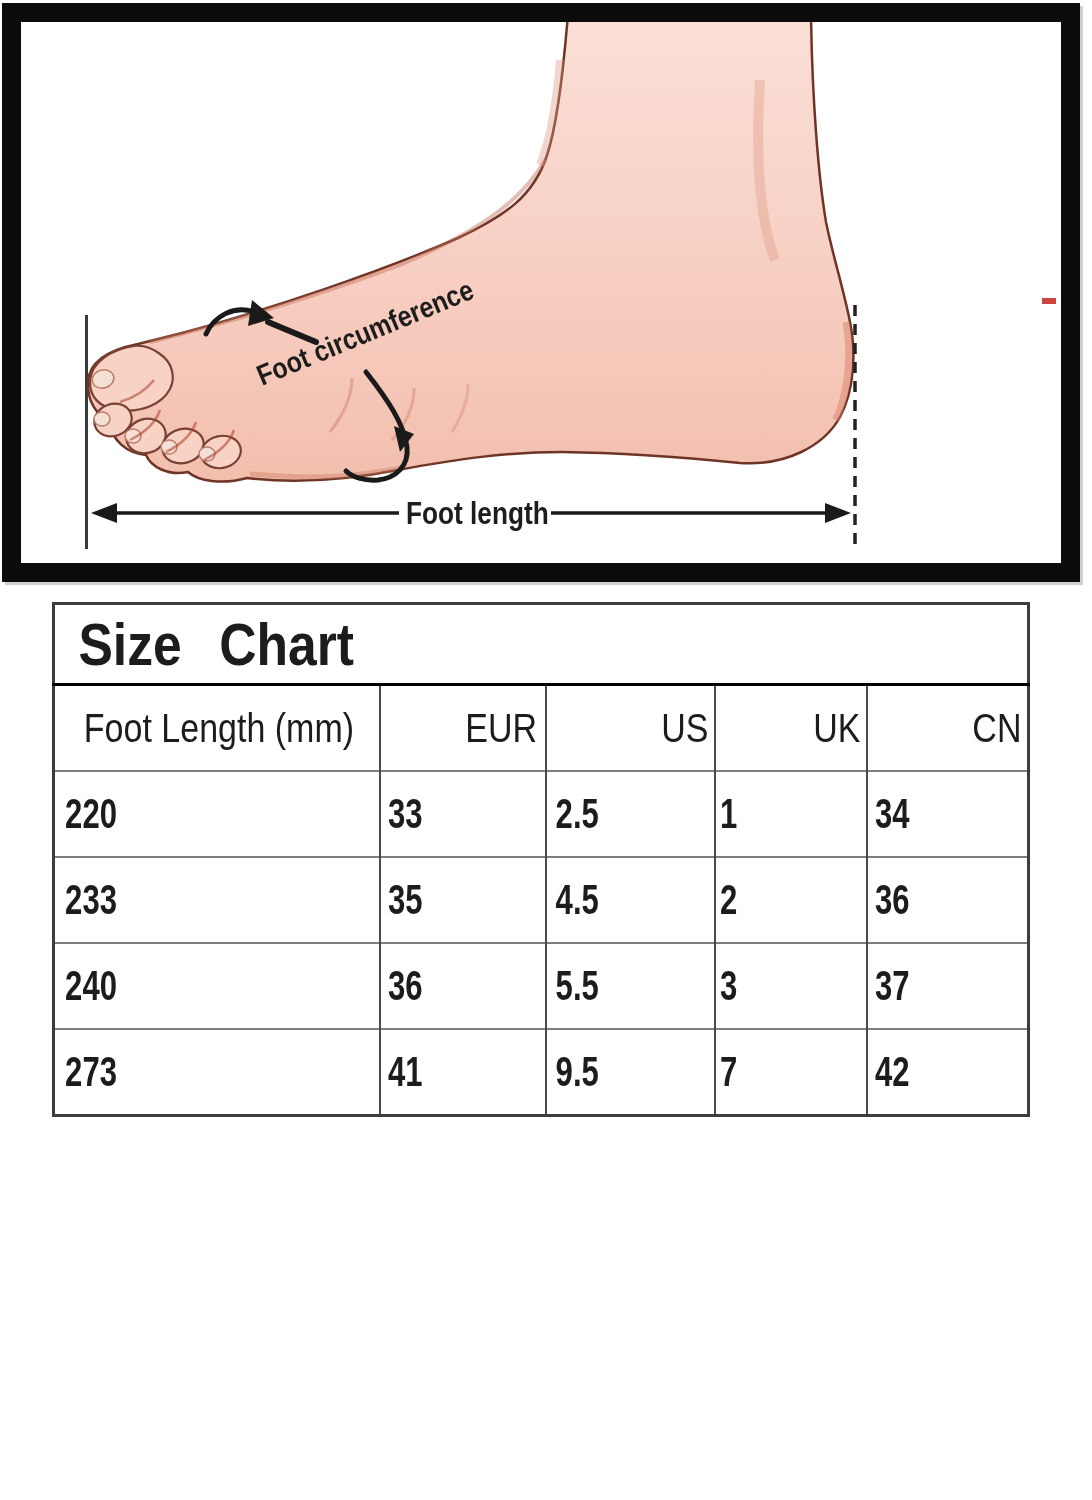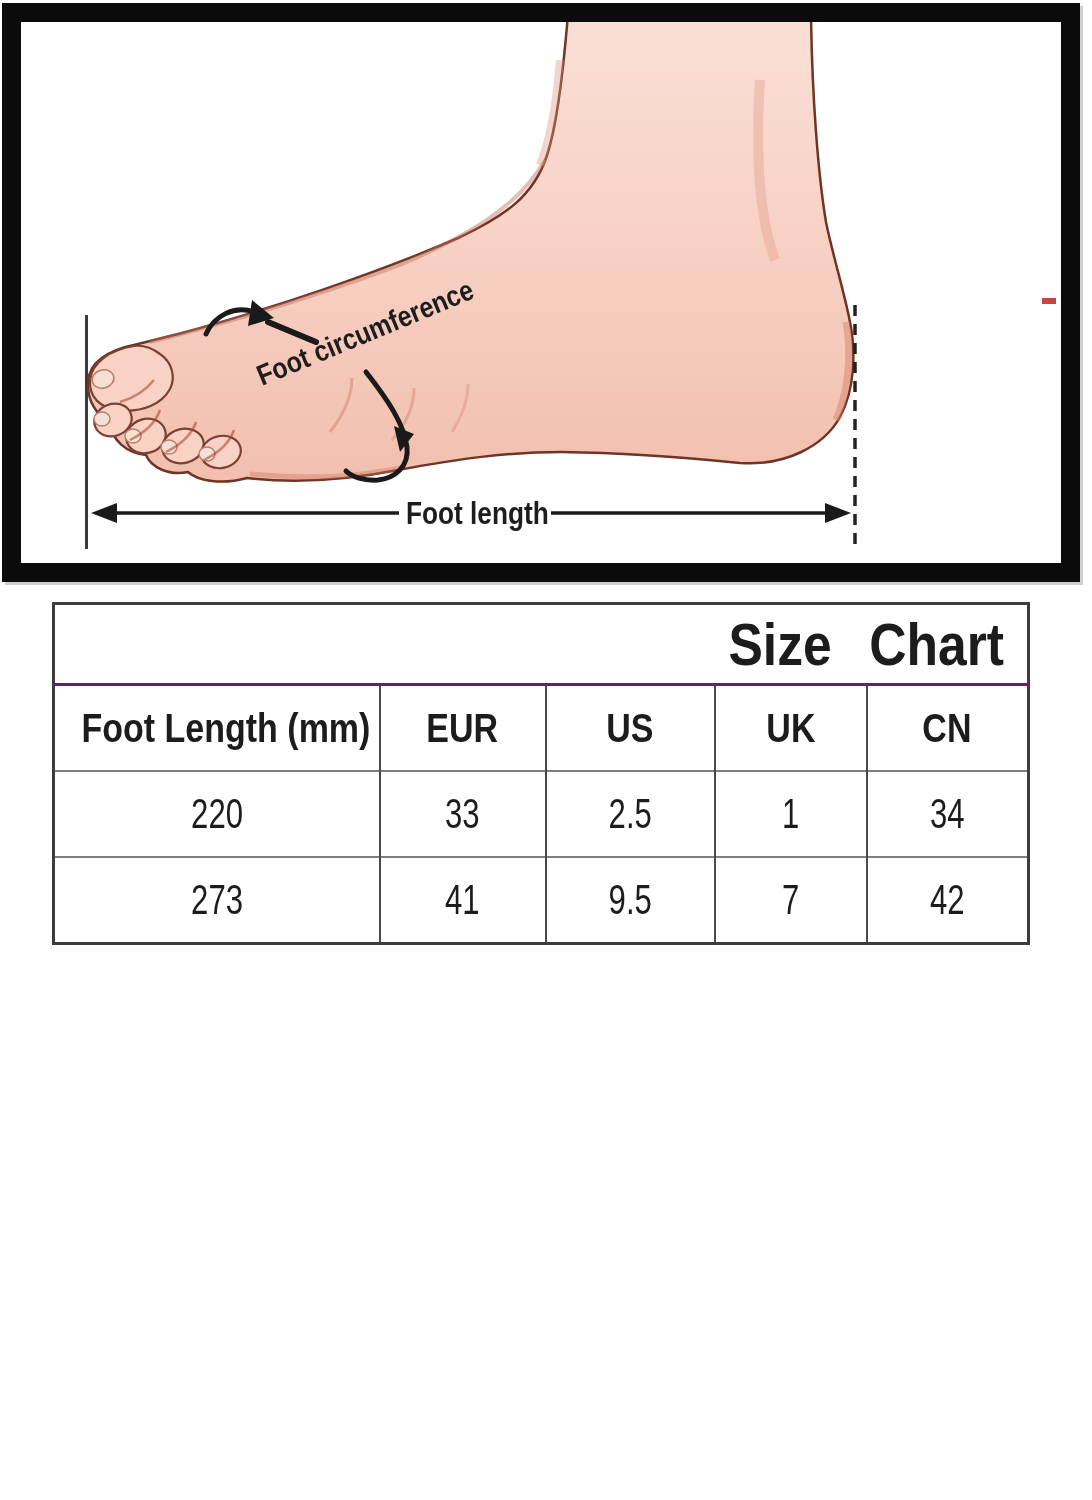--- a/index.html
+++ b/index.html
@@ -16,32 +16,32 @@
   
   .chart-wrap{position:absolute;left:52px;top:602px;width:975px;}
   table.size-chart{border-collapse:collapse;table-layout:fixed;width:975px;
                    border:3px solid #3d3d3d;background:#fff;}
   table.size-chart col.c0{width:326px}
   table.size-chart col.c1{width:166px}
   table.size-chart col.c2{width:169px}
   table.size-chart col.c3{width:152px}
   table.size-chart col.c4{width:162px}
 
-  th.title-cell{height:76px;text-align:right;vertical-align:middle;
-                border-bottom:3px solid #701a75;font-weight:700;}
+  th.title-cell{height:76px;text-align:left;vertical-align:middle;
+                border-bottom:3px solid #000000;font-weight:700;}
   th.title-cell .ttl{display:inline-block;font-size:60px;letter-spacing:0;
                      word-spacing:.45em;transform:scaleX(.86);white-space:nowrap;}
 
-  tr.header-row th{height:82px;font-weight:700;text-align:center;vertical-align:middle;
+  tr.header-row th{height:82px;font-weight:400;text-align:right;vertical-align:middle;
                    border-left:2px solid #4a4a4a;}
   tr.header-row th:first-child{border-left:none;}
   tr.header-row .hdr{display:inline-block;font-size:40px;transform:scaleX(.85);white-space:nowrap;}
 
-  tbody td{height:82px;text-align:center;vertical-align:middle;
-           border-left:2px solid #4a4a4a;border-top:2px solid #7e7e7e;}
+  tbody td{height:82px;vertical-align:middle;
+           border-left:2px solid #4a4a4a;border-top:2px solid #7e7e7e;font-weight:bold;}
   tbody td:first-child{border-left:none;}
   tbody .num{display:inline-block;font-size:42px;transform:scaleX(.74);white-space:nowrap;}
 </style>
 </head>
 <body>
 
 <div class="hero">
   <div class="frame">
     <svg viewBox="21 22 1040 541" preserveAspectRatio="none">
       <defs>
@@ -163,20 +163,34 @@
     </thead>
     <tbody id="table-body">
         <tr>
           <td><span class="num">220</span></td>
           <td><span class="num">33</span></td>
           <td><span class="num">2.5</span></td>
           <td><span class="num">1</span></td>
           <td><span class="num">34</span></td>
         </tr>
         <tr>
+          <td><span class="num">233</span></td>
+          <td><span class="num">35</span></td>
+          <td><span class="num">4.5</span></td>
+          <td><span class="num">2</span></td>
+          <td><span class="num">36</span></td>
+        </tr>
+        <tr>
+          <td><span class="num">240</span></td>
+          <td><span class="num">36</span></td>
+          <td><span class="num">5.5</span></td>
+          <td><span class="num">3</span></td>
+          <td><span class="num">37</span></td>
+        </tr>
+        <tr>
           <td><span class="num">273</span></td>
           <td><span class="num">41</span></td>
           <td><span class="num">9.5</span></td>
           <td><span class="num">7</span></td>
           <td><span class="num">42</span></td>
         </tr>
       </tbody>
   </table>
 </div>
 

